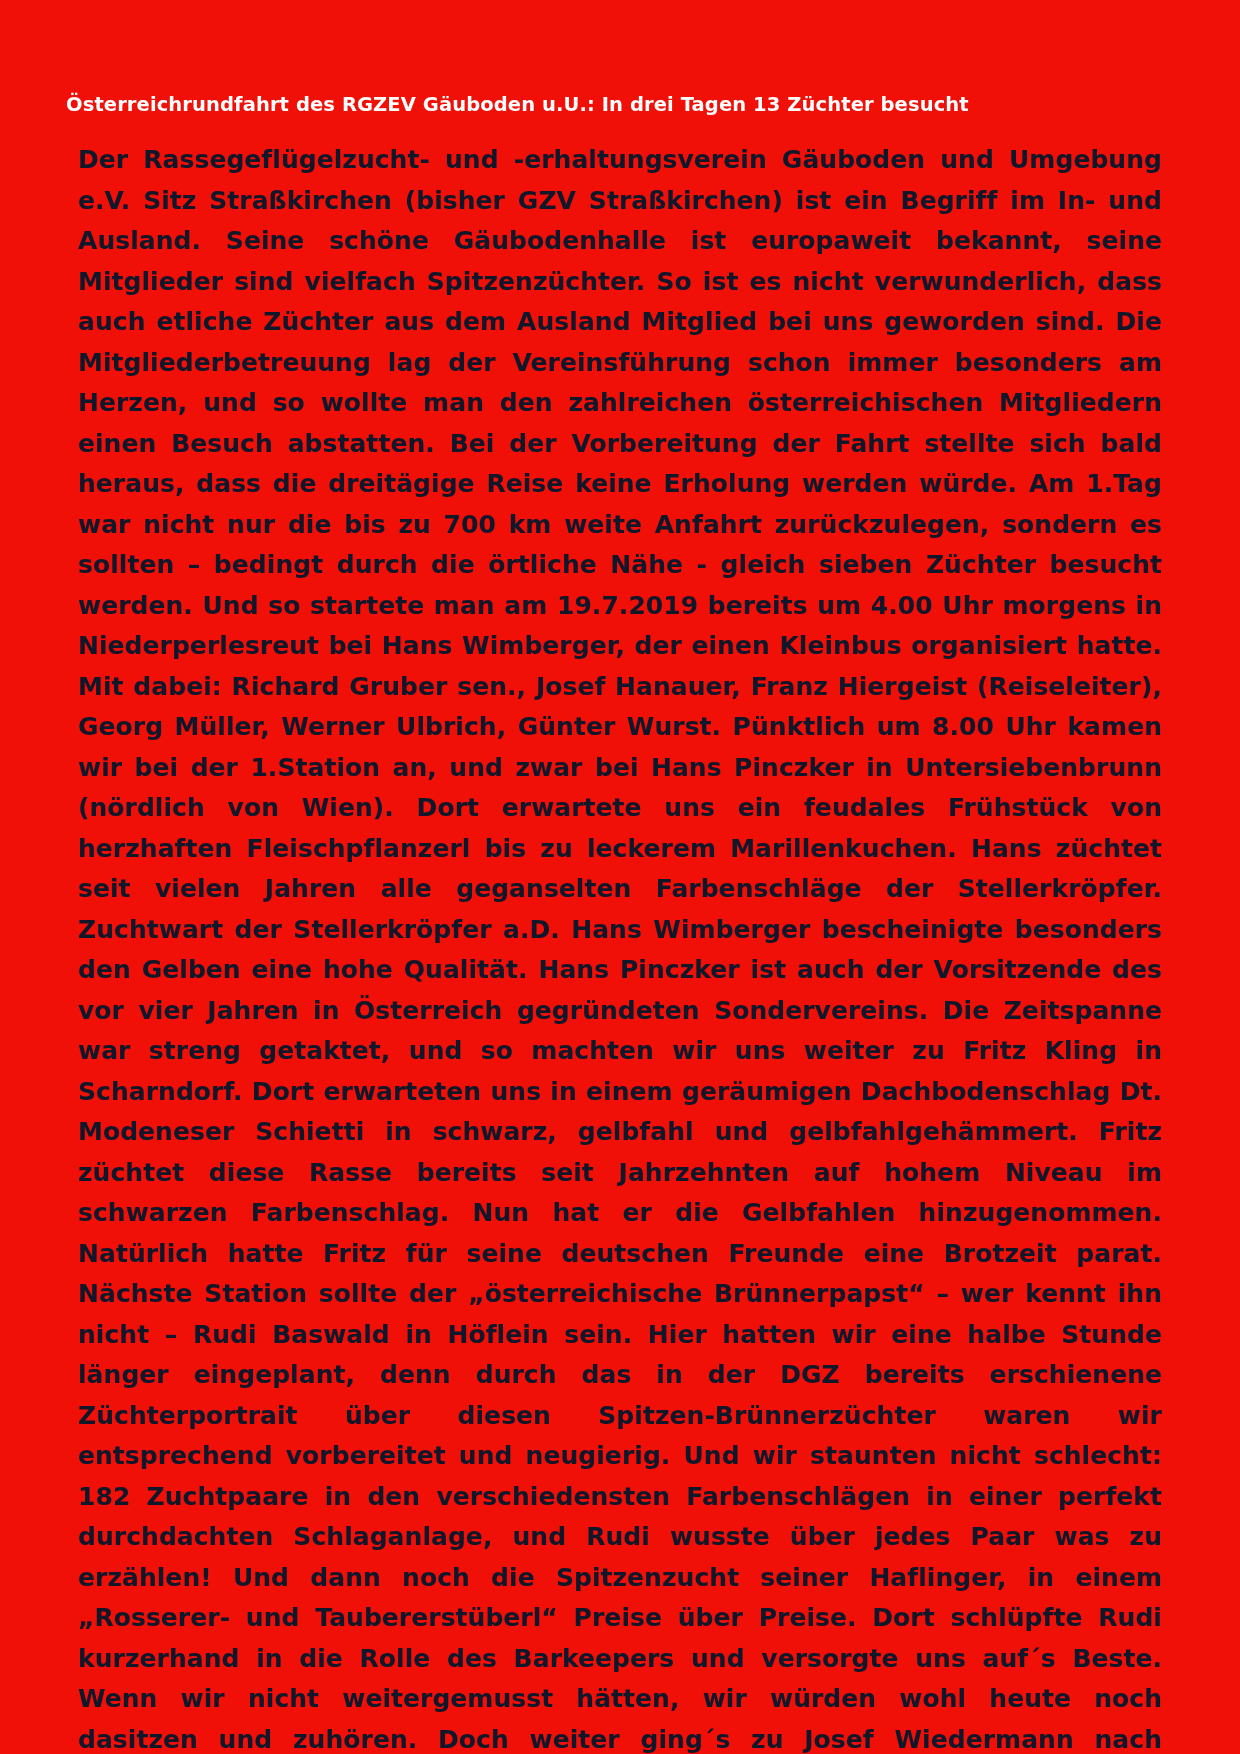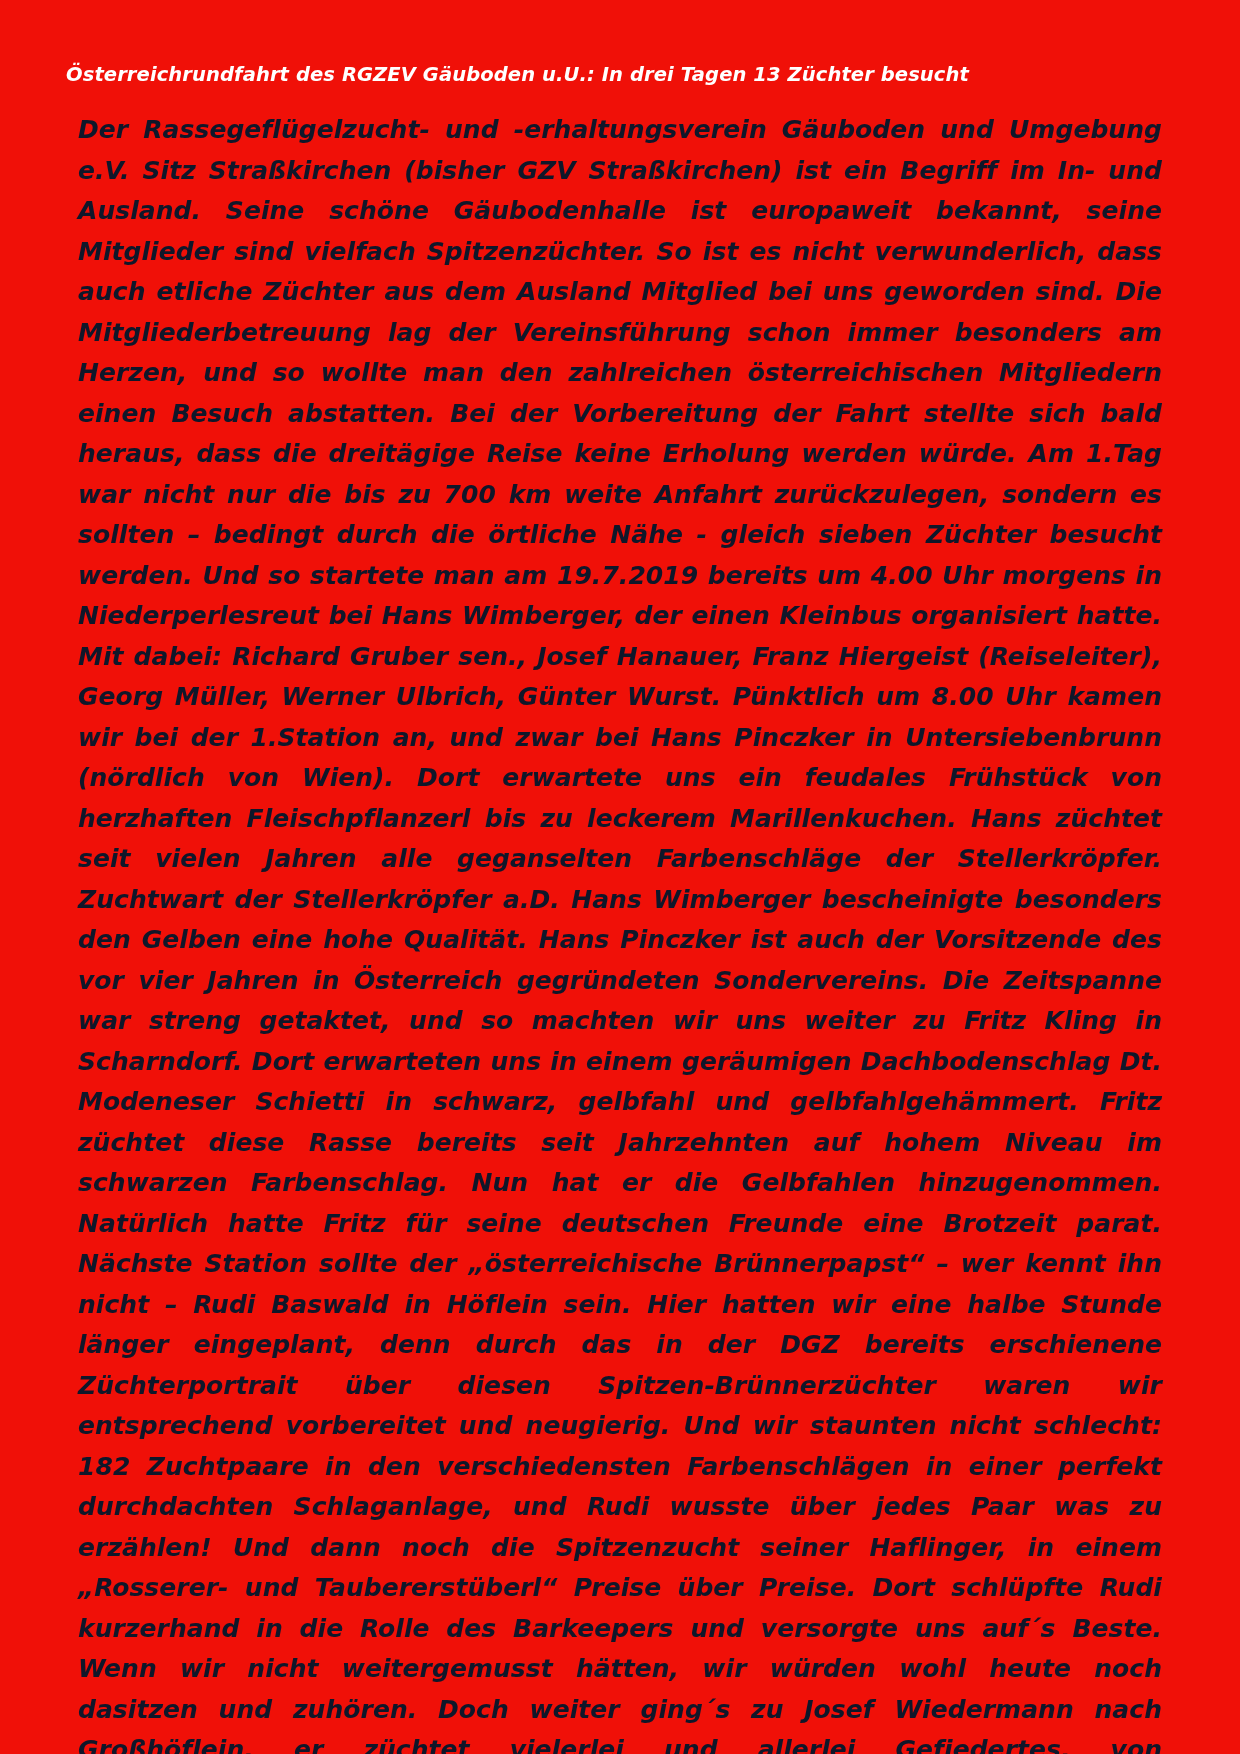--- a/index.html
+++ b/index.html
@@ -10,23 +10,22 @@
     width: 1240px;
     height: 1754px;
     background: #f01008;
     font-family: "DejaVu Sans", sans-serif;
     overflow: hidden;
   }
   .page {
     box-sizing: border-box;
     width: 1240px;
     height: 1754px;
-    padding: 62px 66px 0 66px;
+    padding: 92px 66px 0 66px;
     background: #f01008;
-    font-style: italic;
   }
   .doc-title {
     color: #ffffff;
     font-weight: bold;
     font-size: 19.5px;
     line-height: 1.35;
     margin: 0 0 22px 0;
     letter-spacing: 0.1px;
   }
   .doc-body {

